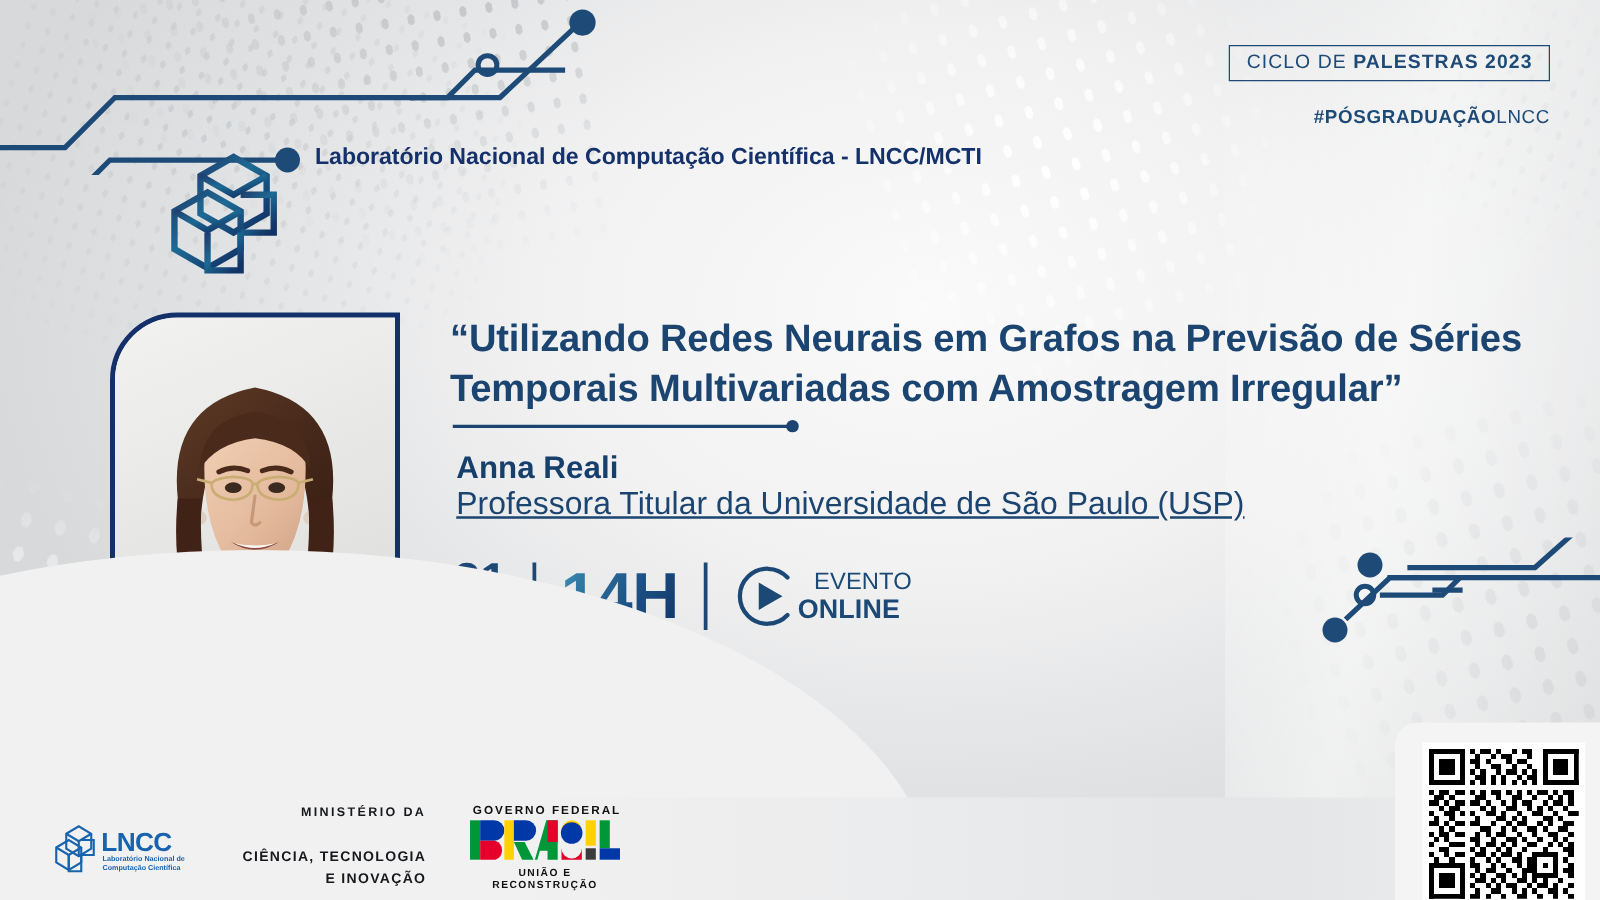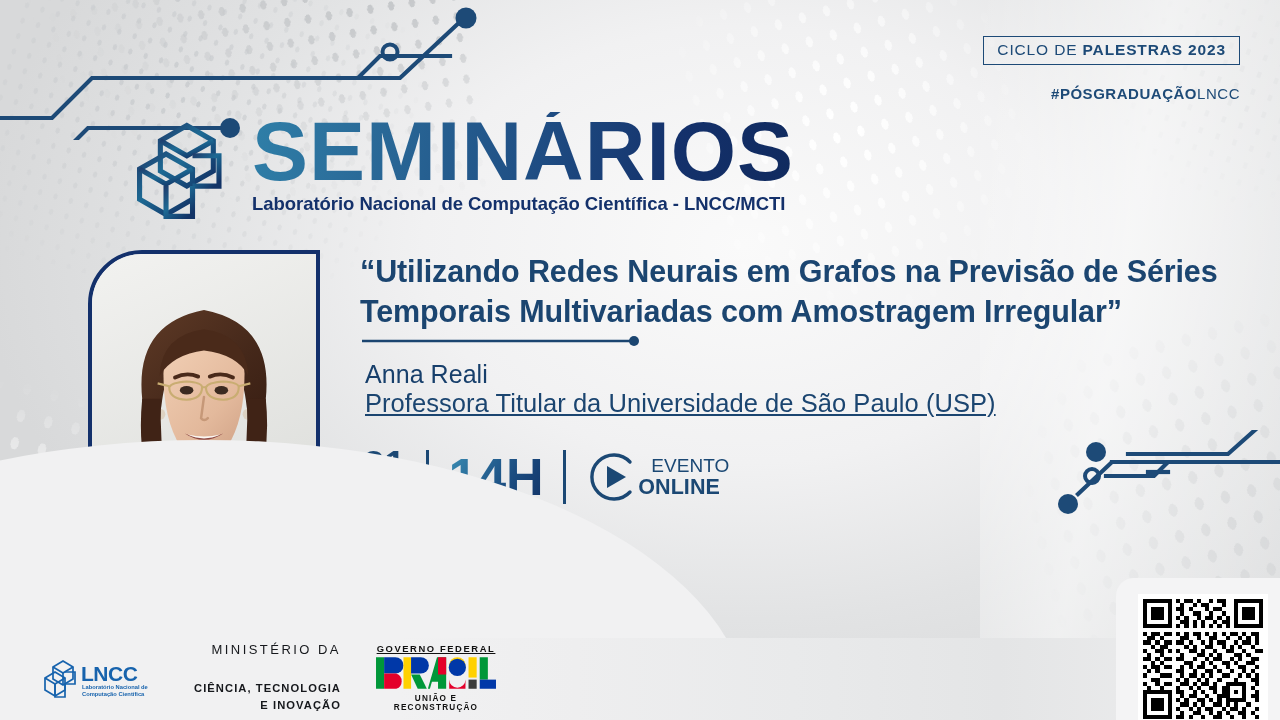--- a/index.html
+++ b/index.html
@@ -132,21 +132,21 @@
   .talk-title{
     position:absolute;left:360px;top:252px;width:900px;
     font-size:30.5px;font-weight:700;line-height:1.30;
     color:#1b4570;letter-spacing:-.004em;
   }
   .rule{
     position:absolute;left:362px;top:336px;width:280px;height:10px;
   }
   .speaker-name{
     position:absolute;left:365px;top:360px;
-    font-size:25px;font-weight:400;color:#173f6b;letter-spacing:.002em;
+    font-size:25px;font-weight:700;color:#173f6b;letter-spacing:.002em;
   }
   .speaker-role{
     position:absolute;left:365px;top:389px;
     font-size:25.5px;font-weight:400;color:#1b4570;letter-spacing:.002em;text-decoration:underline;
   }
 
   
   .meta{position:absolute;left:363px;top:446px;display:flex;align-items:center;height:62px;}
   .date-block{display:flex;flex-direction:column;align-items:flex-start;line-height:.84;}
   .date-day{
@@ -192,26 +192,26 @@
   .footer-bar{
     position:absolute;left:0;bottom:0;width:1280px;height:82px;
     background:linear-gradient(90deg,#f1f1f2 0%,#f1f1f2 31%,#eeeeef 45%,#e9eaeb 62%,#e4e5e6 78%,#efeff0 100%);
   }
   .footer-logos{
     position:absolute;left:42px;bottom:14px;display:flex;align-items:center;height:58px;
   }
   .flogo{flex:0 0 auto;}
   .lncc-foot{width:108px;height:50px;margin-right:44px;}
   .mcti{margin-right:34px;text-align:right;color:#16181c;}
-  .mcti-l1{font-size:13px;font-weight:400;letter-spacing:.19em;line-height:1.5;}
+  .mcti-l1{font-size:10px;font-weight:700;letter-spacing:.19em;line-height:1.5;}
   .mcti-l2{font-size:11.2px;font-weight:700;letter-spacing:.095em;line-height:1.5;margin-top:20px;}
   .mcti-l3{font-size:11.2px;font-weight:700;letter-spacing:.095em;line-height:1.5;}
   .brasil{width:122px;}
   .brasil-top{
-    font-size:9.4px;font-weight:700;letter-spacing:.17em;color:#111;text-align:center;margin-bottom:2px;text-decoration:underline;
+    font-size:9.4px;font-weight:700;letter-spacing:.17em;color:#111;text-align:right;margin-bottom:2px;
   }
   .brasil-bottom{
     font-size:8.2px;font-weight:700;letter-spacing:.145em;color:#111;text-align:center;margin-top:0;
   }
 </style>
 </head>
 <body>
 
 <div id="poster">
 
@@ -270,21 +270,20 @@
         <path d="M 8 56 L 36 40 L 64 56 L 64 88 L 36 104 L 8 88 Z"></path>
         <path d="M 8 56 L 36 72 L 64 56"></path>
         <path d="M 36 72 L 36 104"></path>
 
         <path d="M 64 42 L 92 42 L 92 74 L 64 74"></path>
 
         <path d="M 36 74 L 36 106 L 64 106 L 64 74"></path>
       </g>
     </svg>
     <div class="brand-text">
-      <div class="seminarios">SEMINÁRIOS</div>
       <div class="brand-sub">Laboratório Nacional de Computação Científica - LNCC/MCTI</div>
     </div>
   </div>
 
   <div class="portrait-frame">
     <svg class="portrait-img" viewBox="0 0 232 312" preserveAspectRatio="xMidYMid slice">
       <defs>
         <linearGradient id="wallg" x1="0" y1="0" x2="0.3" y2="1">
           <stop offset="0%" stop-color="#f2f2f0"></stop>
           <stop offset="100%" stop-color="#dedfdc"></stop>

